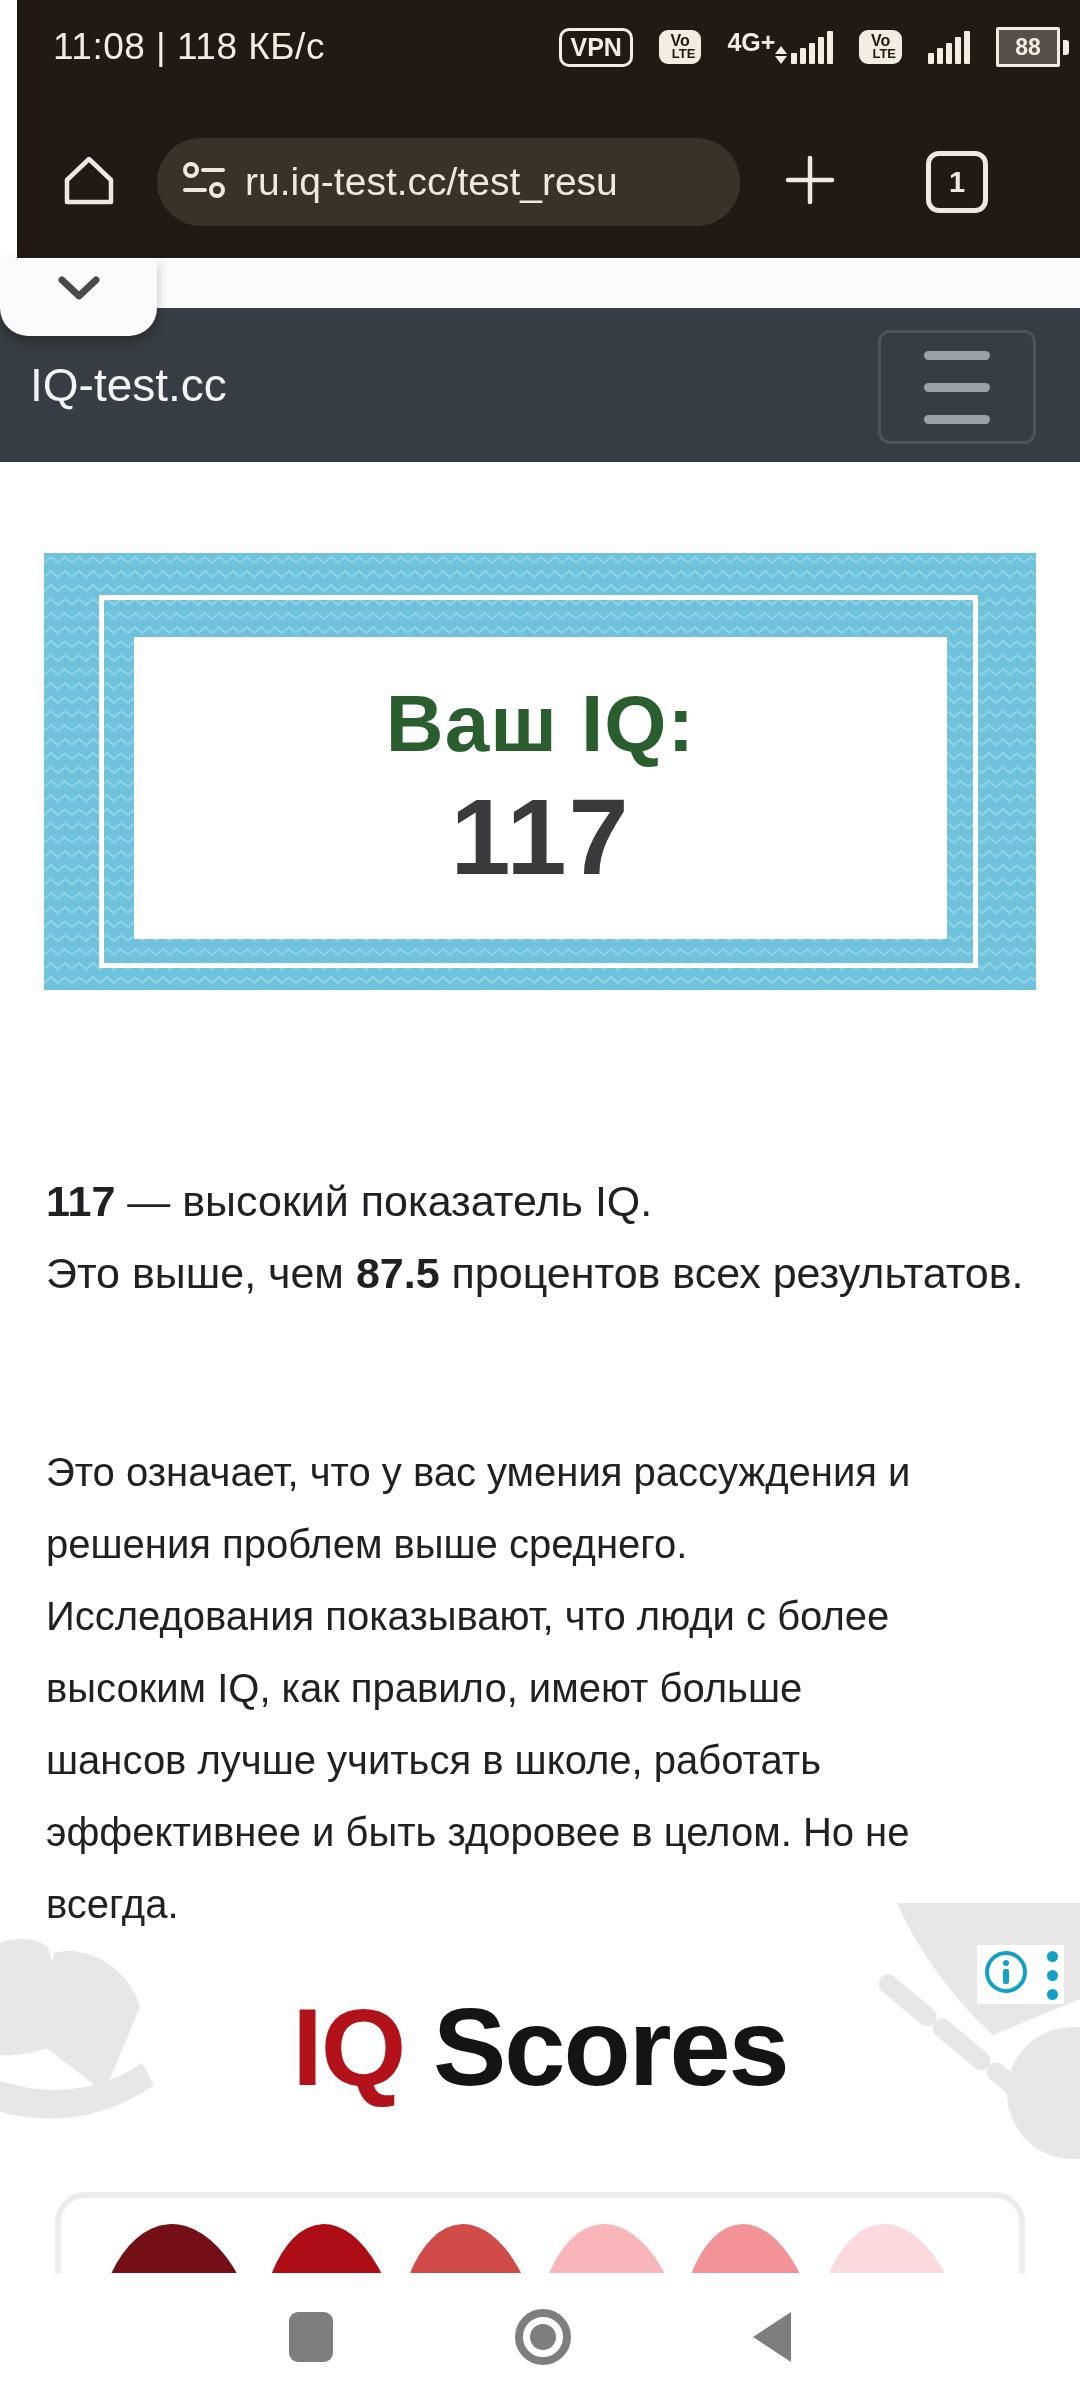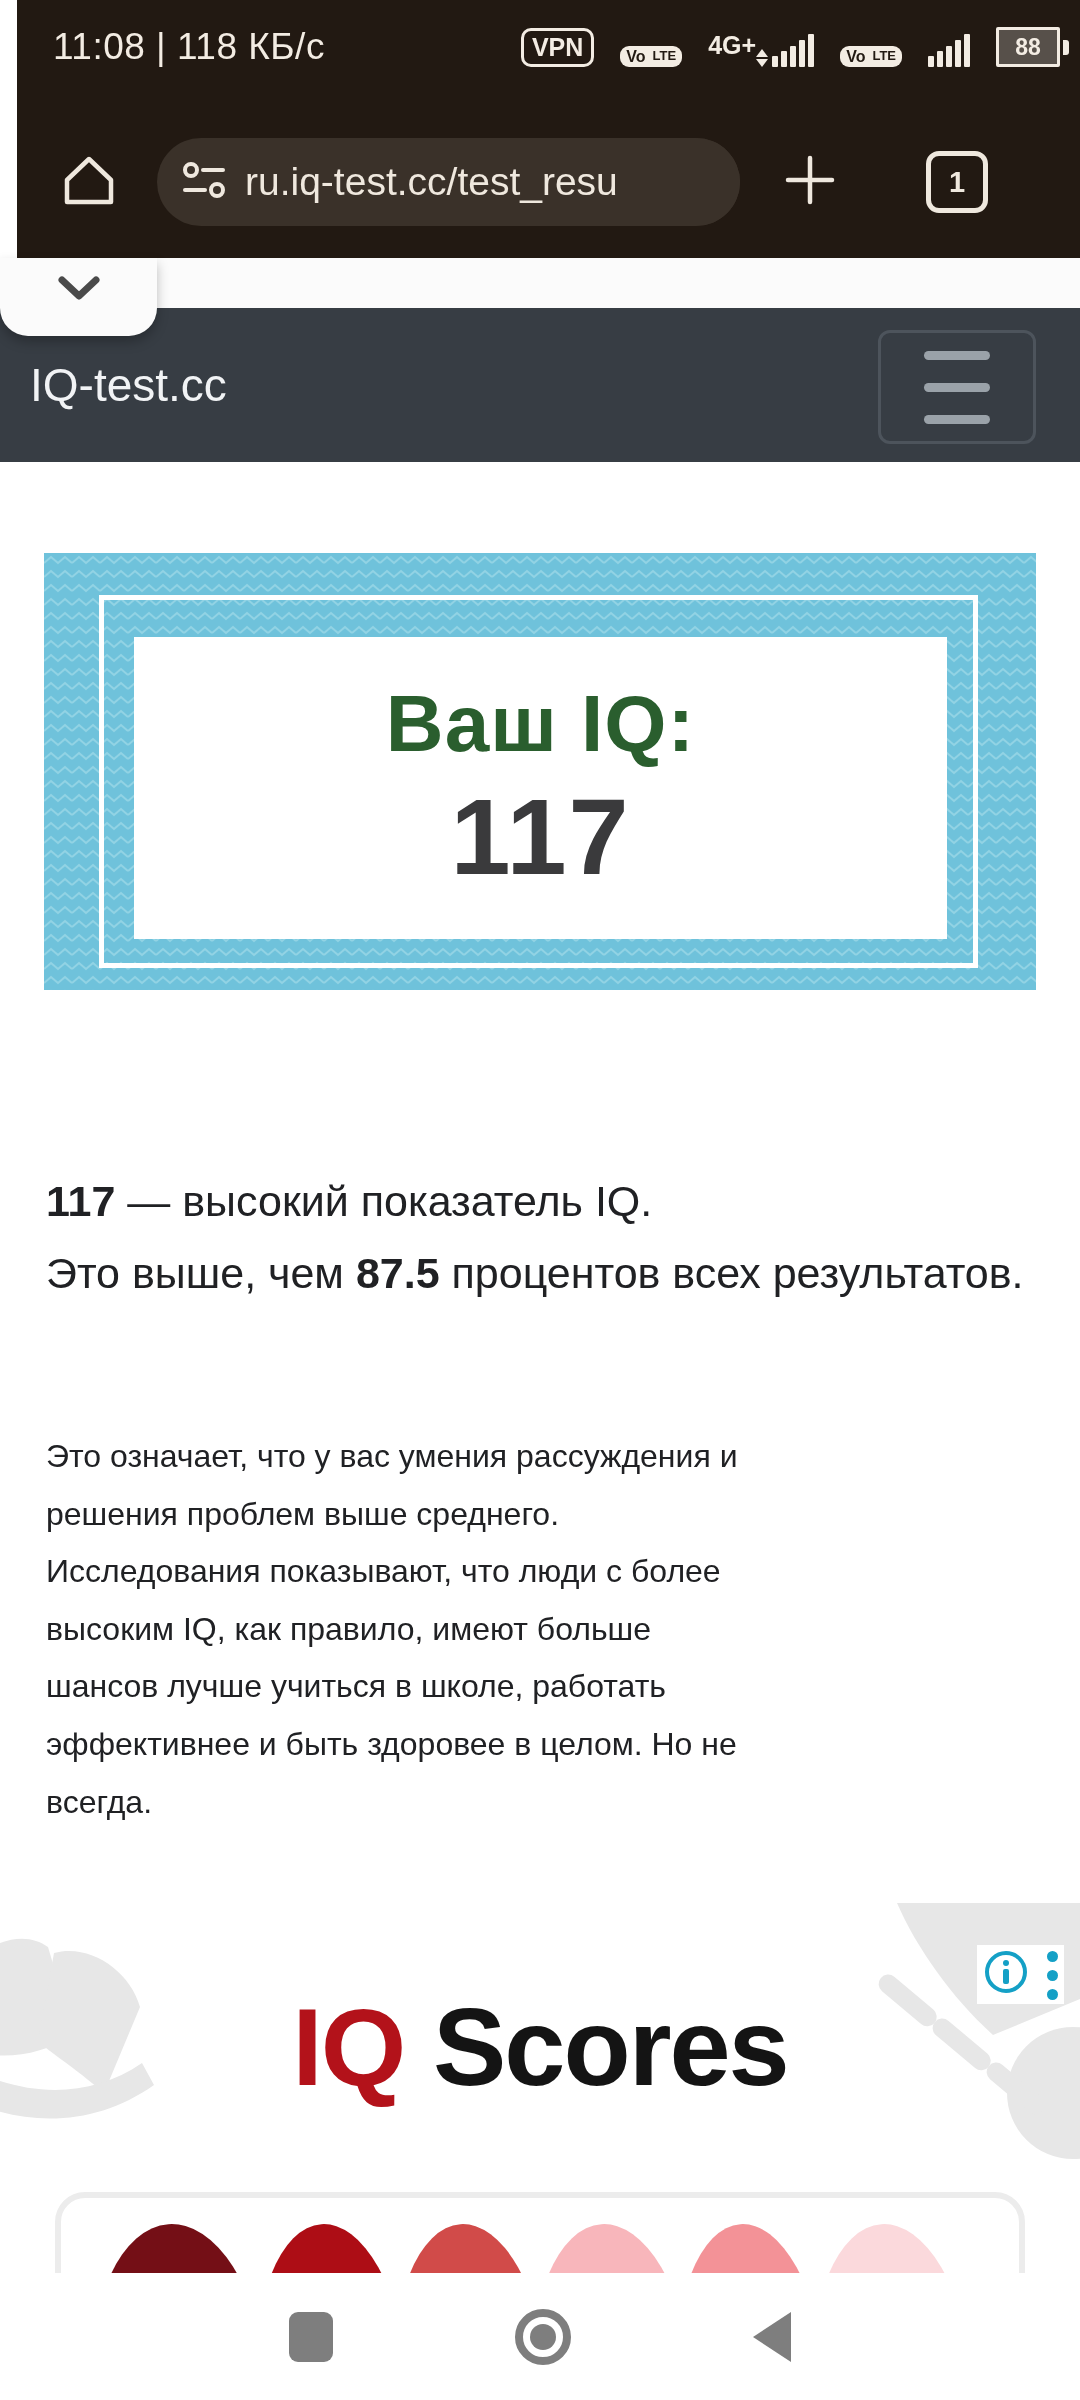--- a/index.html
+++ b/index.html
@@ -4,25 +4,25 @@
 <style>
   html,body{margin:0;padding:0;background:#000;}
   .screen{position:relative;width:1080px;height:2400px;background:#fff;overflow:hidden;
           font-family:"Liberation Sans",sans-serif;}
 
   
   .topbar{position:absolute;top:0;left:17px;width:1080px;height:258px;background:#221912;color:#f3ece3;}
   .status-row{position:absolute;top:16px;left:36px;right:28px;height:62px;display:flex;
               justify-content:space-between;align-items:center;}
   .status-left{font-size:37px;letter-spacing:.5px;}
-  .status-right{display:flex;align-items:flex-end;gap:26px;margin-left:36px;}
+  .status-right{display:flex;align-items:center;gap:26px;margin-left:36px;}
   .vpn-badge{border:3px solid #f3ece3;border-radius:10px;font-weight:bold;font-size:25px;
              padding:4px 8px;line-height:1;}
   .volte{background:#f3ece3;color:#221912;border-radius:9px;padding:3px 6px;display:flex;
-         align-items:center;line-height:.95;font-weight:bold;}
+         flex-direction:column;align-items:center;line-height:.95;font-weight:bold;}
   .volte .t{font-size:16px;} .volte .b{font-size:13px;padding-left:7px;}
   .net{display:flex;flex-direction:row;line-height:1;}
   .net-type{font-size:25px;font-weight:bold;}
   .net-low{display:flex;align-items:flex-end;gap:2px;margin-top:1px;}
   .updown{display:flex;flex-direction:column;gap:2px;margin-right:2px;}
   .tri-up{width:0;height:0;border-left:6px solid transparent;border-right:6px solid transparent;
           border-bottom:8px solid #f3ece3;}
   .tri-dn{width:0;height:0;border-left:6px solid transparent;border-right:6px solid transparent;
           border-top:8px solid #f3ece3;}
   .bars{display:flex;align-items:flex-end;gap:3px;}
@@ -67,21 +67,21 @@
   .score-frame{position:absolute;left:55px;right:58px;top:42px;bottom:22px;border:5px solid #fff;}
   .score-inner{position:absolute;left:90px;top:84px;width:813px;height:302px;background:#fff;
                display:flex;flex-direction:column;align-items:center;justify-content:center;}
   .score-label{font-size:80px;font-weight:bold;color:#2a5e2e;letter-spacing:1px;}
   .score-value{font-size:108px;font-weight:bold;color:#3a3a3c;margin-top:4px;letter-spacing:2px;}
 
   
   .summary{position:absolute;left:46px;top:1122px;width:1000px;font-size:43px;line-height:1.68;
            color:#202124;}
   .summary b{font-weight:bold;}
-  .para{position:absolute;left:46px;top:1396px;width:1012px;font-size:32px;line-height:1.8;
+  .para{position:absolute;left:46px;top:1396px;width:1012px;font-size:40px;line-height:1.8;
         color:#202124;}
 
   
   .ad{position:absolute;left:0;top:1915px;width:1080px;height:280px;overflow:visible;}
   .ad-book{position:absolute;left:-48px;top:10px;}
   .ad-rocket{position:absolute;right:0;top:-12px;}
   .ad-controls{position:absolute;right:16px;top:30px;display:flex;gap:18px;align-items:flex-start;
                background:#fff;padding:4px 6px;}
   .ad-dots{display:flex;flex-direction:column;gap:8px;padding-top:2px;}
   .ad-dots i{width:11px;height:11px;border-radius:50%;background:#14a0c6;}

